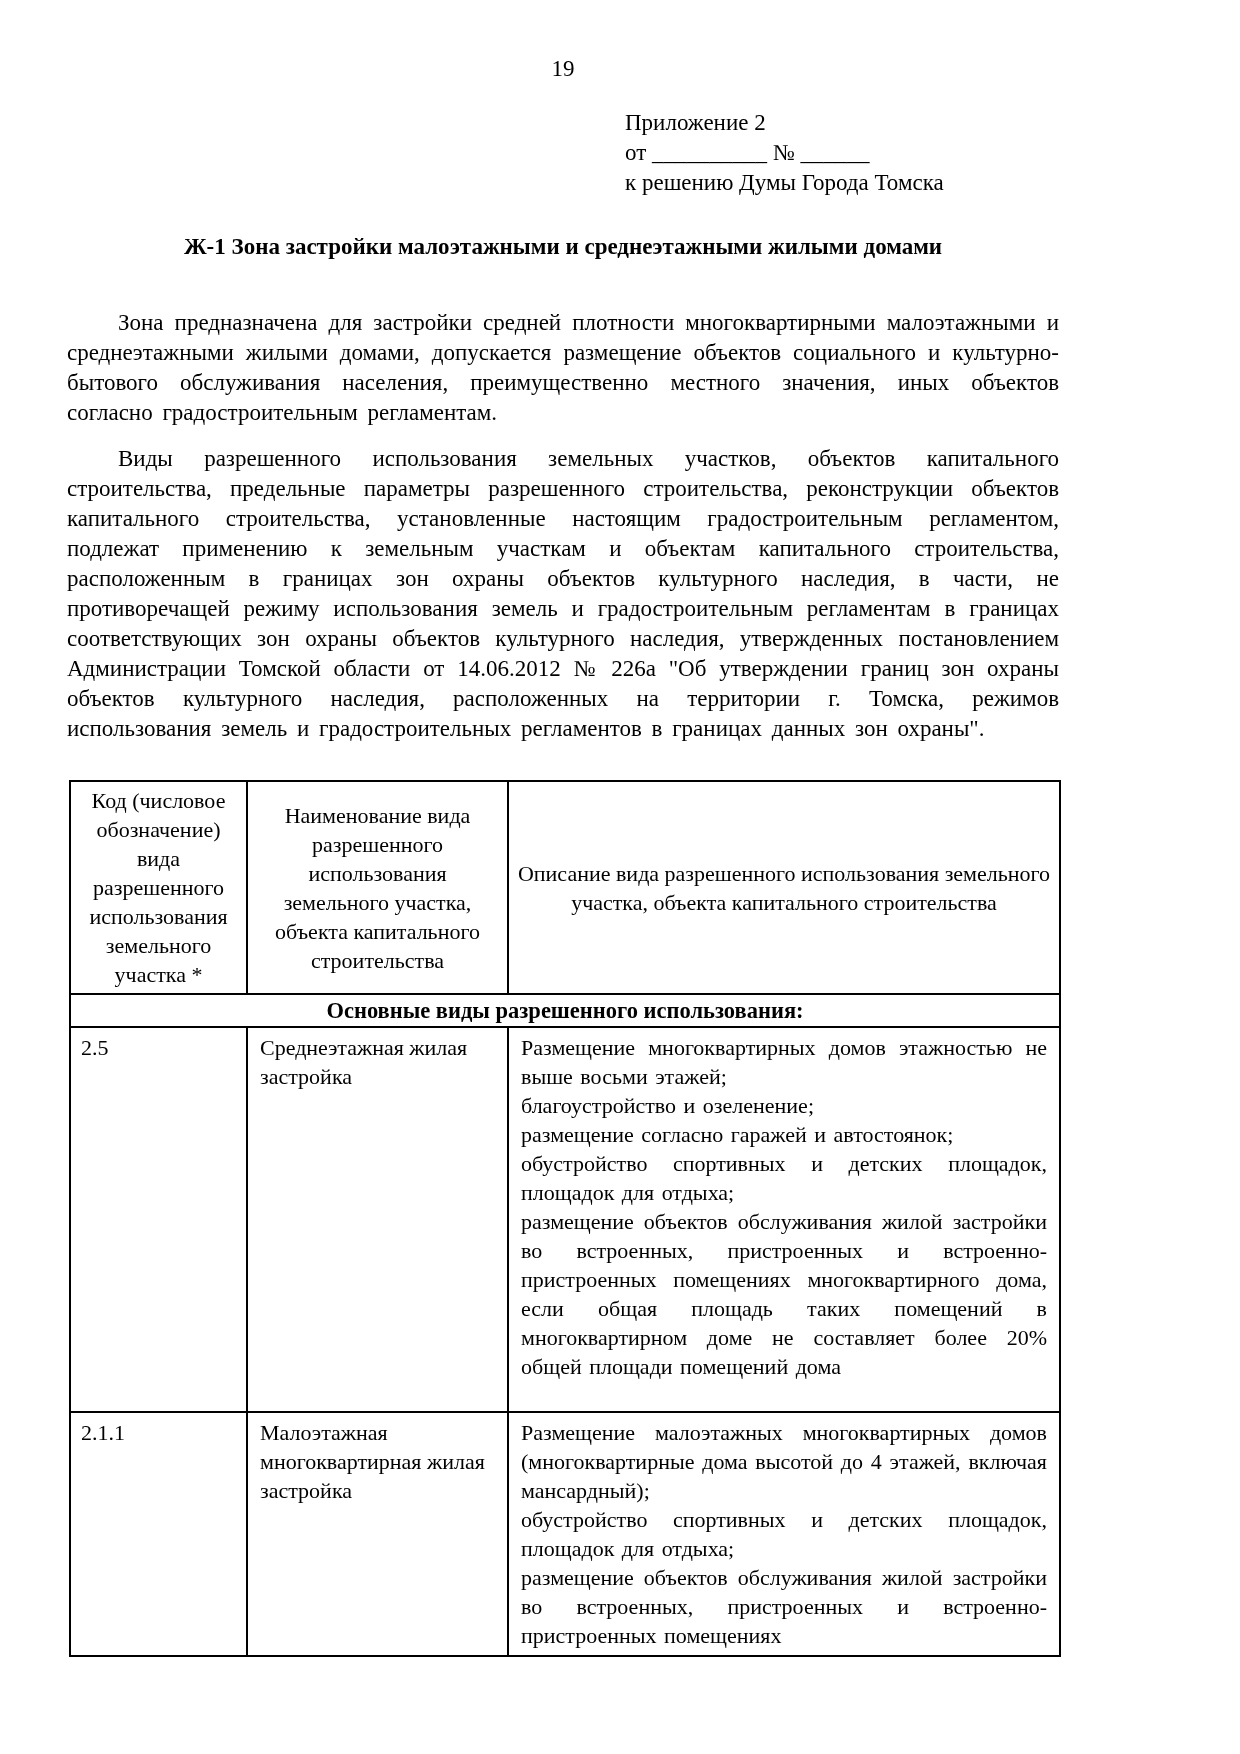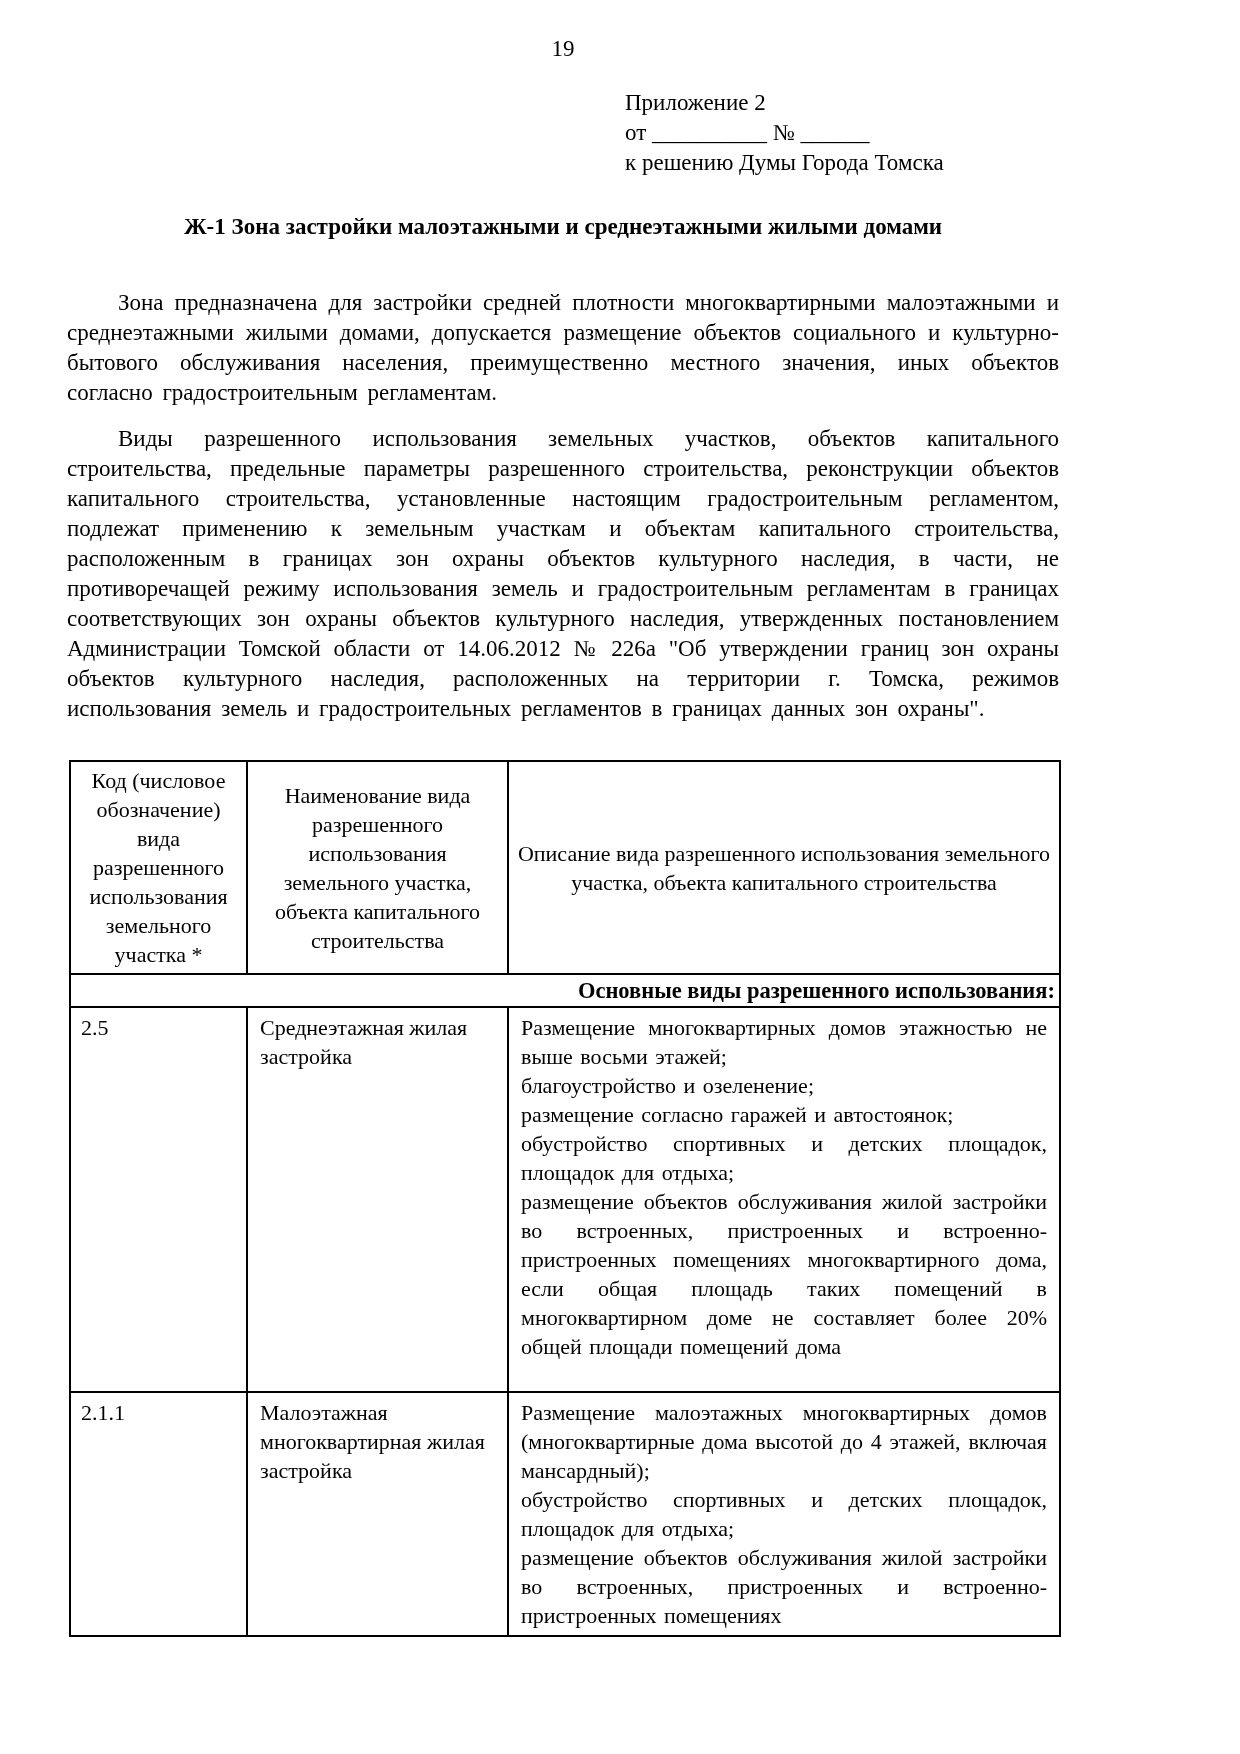--- a/index.html
+++ b/index.html
@@ -6,21 +6,21 @@
   .page {
     position: relative;
     width: 1240px;
     height: 1754px;
     background: #ffffff;
     color: #000000;
     font-family: "Liberation Serif", "DejaVu Serif", serif;
     font-size: 23px;
     line-height: 30px;
     box-sizing: border-box;
-    padding: 34px 165px 0 51px;
+    padding: 54px 165px 0 51px;
     overflow: hidden;
   }
   .page-number {
     text-align: center;
     margin: 0 0 24px 0;
   }
   .appendix {
     margin-left: 574px;
     margin-bottom: 30px;
   }
@@ -52,21 +52,21 @@
     vertical-align: top;
     box-sizing: border-box;
   }
   .zones-table .th {
     text-align: center;
     vertical-align: middle;
     padding: 4px 8px;
     line-height: 29px;
   }
   .zones-table .section-cell {
-    text-align: right;
+    text-align: center;
     font-weight: bold;
     padding: 1px 4px;
     font-size: 22.5px;
   }
   .cell-code { padding: 5px 8px 5px 10px; }
   .cell-name { padding: 5px 10px 5px 12px; }
   .cell-desc { padding: 5px 12px 5px 12px; }
   .row-25 .cell-code, .row-25 .cell-name, .row-25 .cell-desc { padding-bottom: 30px; }
   .cell-desc .clause {
     text-align: justify;

